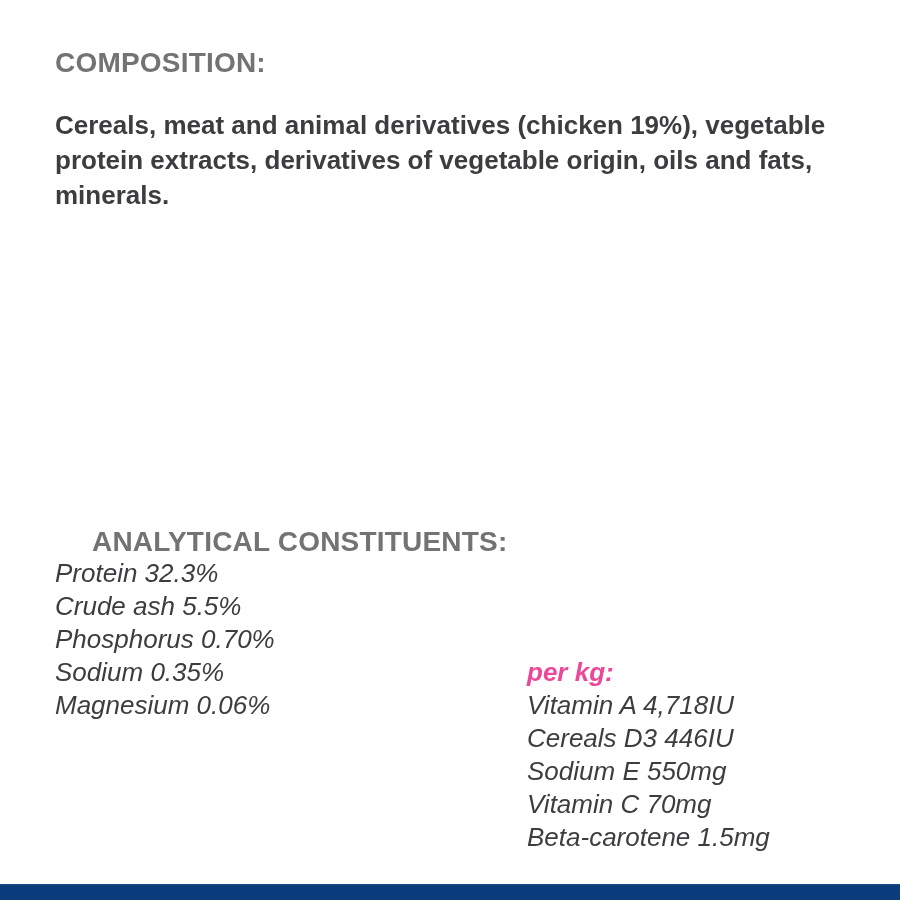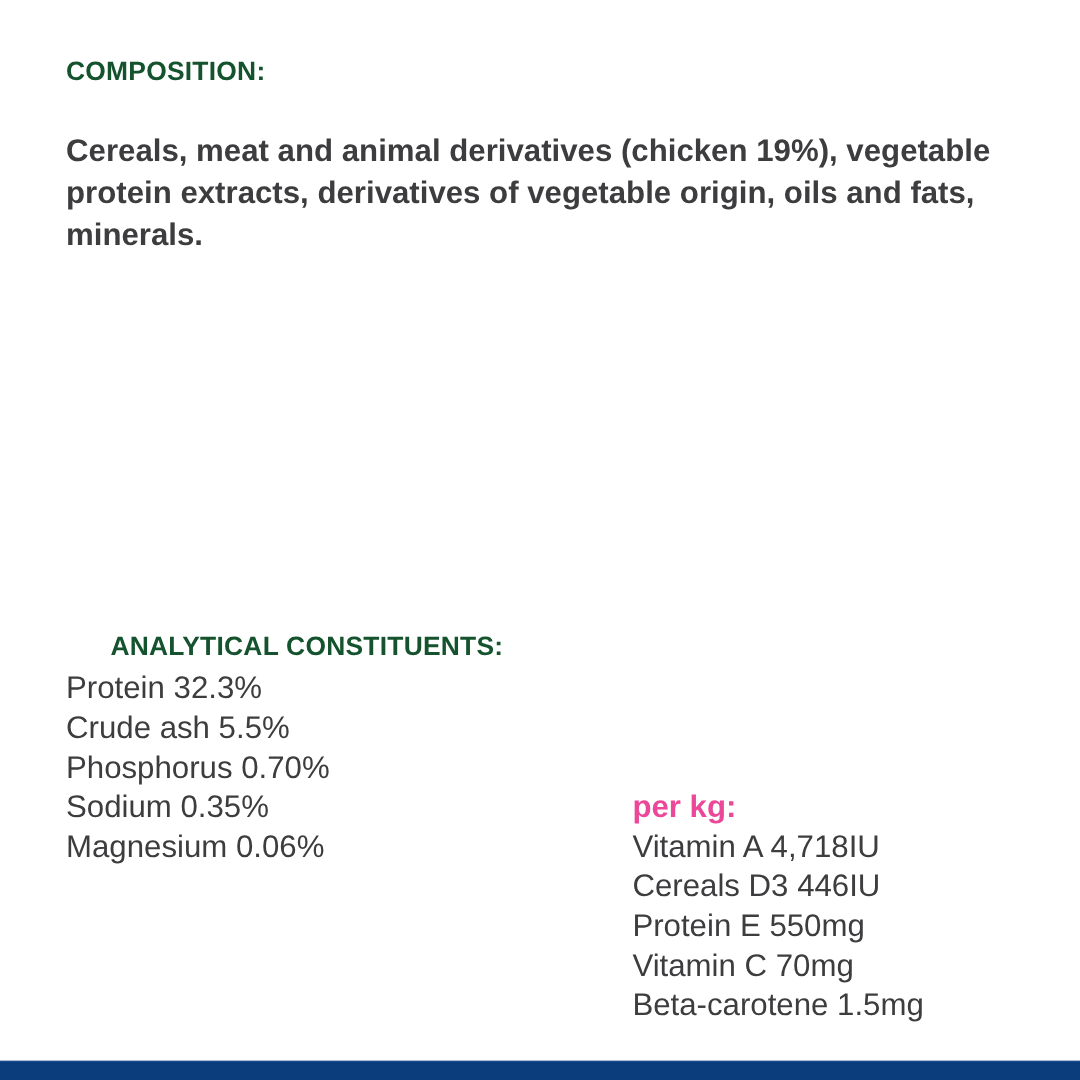--- a/index.html
+++ b/index.html
@@ -21,24 +21,24 @@
     background: #ffffff;
     box-sizing: border-box;
   }
 
   
   .section-heading {
     position: absolute;
     left: 55px;
     margin: 0;
     font-family: "Liberation Sans", sans-serif;
-    font-size: 22px;
+    font-size: 28px;
     font-weight: bold;
     letter-spacing: 0.2px;
-    color: #14532d;
+    color: #737373;
     white-space: nowrap;
     line-height: 1;
   }
   #composition-heading { top: 49px; }
   #constituents-heading { top: 528px; margin-left: 37px; }
 
   
   .composition-body {
     position: absolute;
     left: 55px;
@@ -51,20 +51,21 @@
     font-weight: bold;
   }
 
   
   .constituents-area {
     position: absolute;
     left: 0;
     top: 557px;
     width: 832px;
     height: 300px;
+    font-style: italic;
   }
   .constituents-col {
     position: absolute;
     top: 0;
   }
   .col-left  { left: 55px; }
   .col-right { left: 527px; }
 
   .nutrient-line {
     font-size: 26px;
@@ -118,21 +119,21 @@
       <div class="nutrient-line">Magnesium 0.06%</div>
     </div>
 
     <div class="constituents-col col-right">
       <div class="spacer-row">.</div>
       <div class="spacer-row">.</div>
       <div class="spacer-row">.</div>
       <div class="nutrient-line bold">per kg:</div>
       <div class="nutrient-line">Vitamin A 4,718IU</div>
       <div class="nutrient-line">Cereals D3 446IU</div>
-      <div class="nutrient-line">Protein E 550mg</div>
+      <div class="nutrient-line">Sodium E 550mg</div>
       <div class="nutrient-line">Vitamin C 70mg</div>
       <div class="nutrient-line">Beta-carotene 1.5mg</div>
     </div>
 
   </div>
 
   <div class="bottom-bar"></div>
 
 </div>
 

